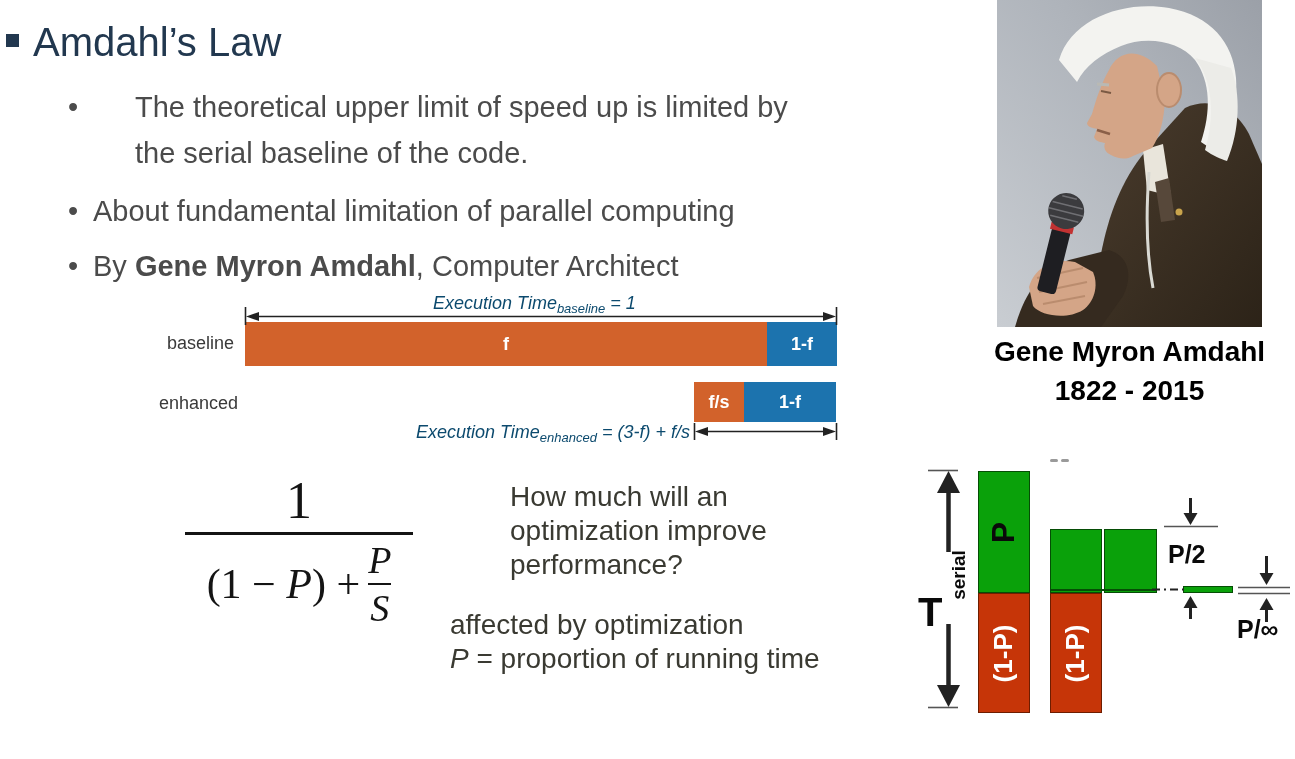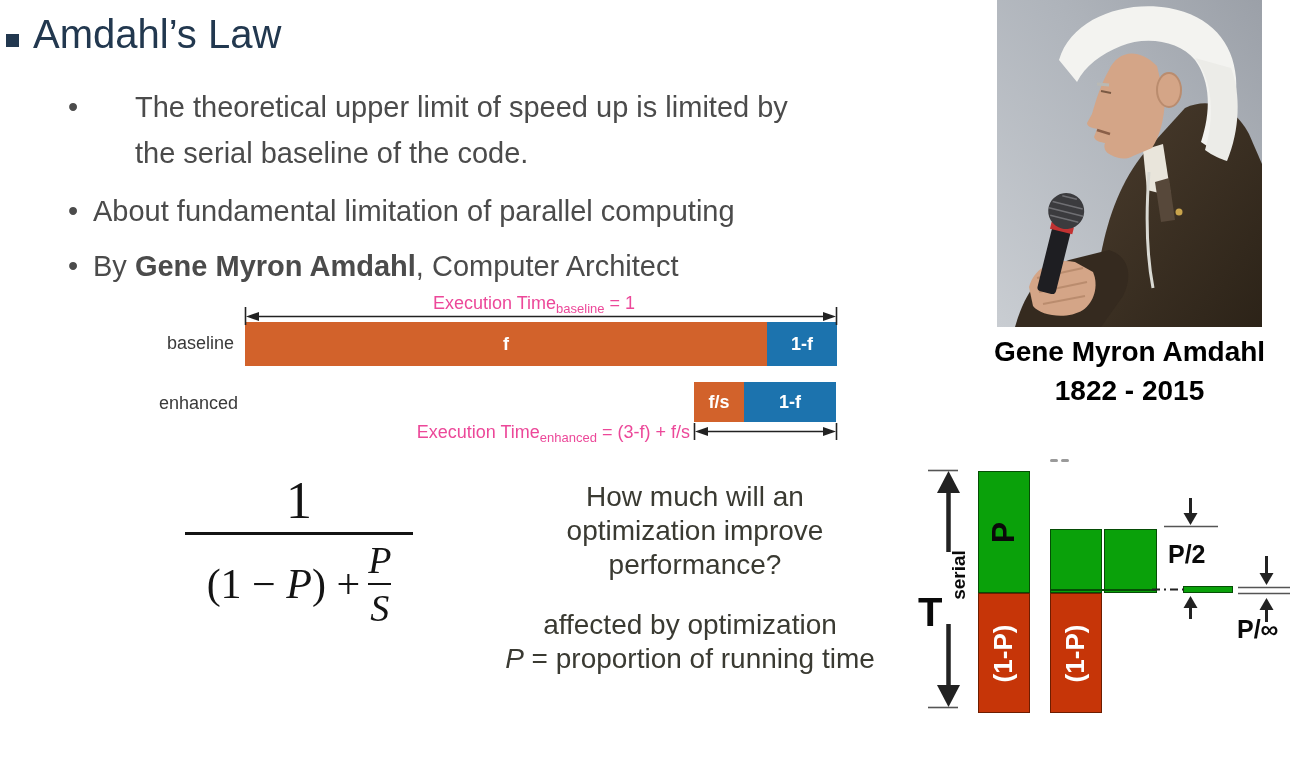--- a/index.html
+++ b/index.html
@@ -2,30 +2,30 @@
 <html style="--orange: #D2622B; --blue: #1C73AE; --green: #0AA10A; --red: #C63508; --navy: #22384F;"><head>
 <meta charset="utf-8">
 <style>
   html,body{margin:0;padding:0;background:#fff;}
   .slide{position:relative;width:1295px;height:759px;background:#ffffff;overflow:hidden;
          font-family:"Liberation Sans",sans-serif;}
   .abs{position:absolute;}
 
   
   .title-square{left:6px;top:34px;width:13px;height:13px;background:var(--navy,#22384F);}
-  .title-text{left:33px;top:12px;font-size:40px;color:var(--navy,#22384F);white-space:nowrap;}
+  .title-text{left:33px;top:20px;font-size:40px;color:var(--navy,#22384F);white-space:nowrap;}
 
   
   .bullet-dot{font-size:29px;color:#4B4B4B;line-height:46px;}
   .bullet-text{font-size:29px;color:#4B4B4B;line-height:46px;white-space:nowrap;}
   .bullet-text .ln{display:block;margin-left:42px;}
   .bold{font-weight:bold;}
 
   
-  .exec-label{font-size:18px;color:#ec4899;white-space:nowrap;}
+  .exec-label{font-size:18px;color:#0c4a6e;white-space:nowrap;font-style:italic;}
   .exec-label .subt{font-size:13px;position:relative;top:4px;}
   .bar{display:flex;}
   .seg{display:flex;align-items:center;justify-content:center;
        color:#fff;font-weight:bold;font-size:18px;}
   .seg-orange{background:var(--orange,#D2622B);}
   .seg-blue{background:var(--blue,#1C73AE);}
   .row-label{font-size:18px;color:#3A3A3A;text-align:right;}
 
   
   .formula{left:185px;top:472px;width:228px;text-align:center;color:#141414;
@@ -33,21 +33,21 @@
   .f-num{font-size:52px;line-height:58px;}
   .f-bar{border-top:3px solid #141414;margin:2px 0 4px 0;}
   .f-den{display:flex;align-items:center;justify-content:center;font-size:42px;}
   .f-den .dtxt{white-space:pre;}
   .ivar{font-style:italic;}
   .inner-frac{display:inline-flex;flex-direction:column;align-items:center;
               margin-left:8px;font-size:38px;line-height:42px;}
   .inner-bar{align-self:stretch;border-top:2.5px solid #141414;margin:2px 0;}
 
   
-  .midtext{color:#3A3A32;font-size:28px;line-height:34px;text-align:center;}
+  .midtext{color:#3A3A32;font-size:28px;line-height:34px;text-align:left;}
 
   
   .photo-frame{left:997px;top:0px;width:265px;height:327px;}
   .caption{left:967px;top:332px;width:325px;text-align:center;color:#000;
            font-weight:bold;font-size:28px;line-height:39px;}
 
   
   .sd-bar{position:absolute;box-sizing:border-box;}
   .sd-green{background:var(--green,#0AA10A);border:1px solid #054d05;}
   .sd-red{background:var(--red,#C63508);border:1px solid #6e1d00;}

